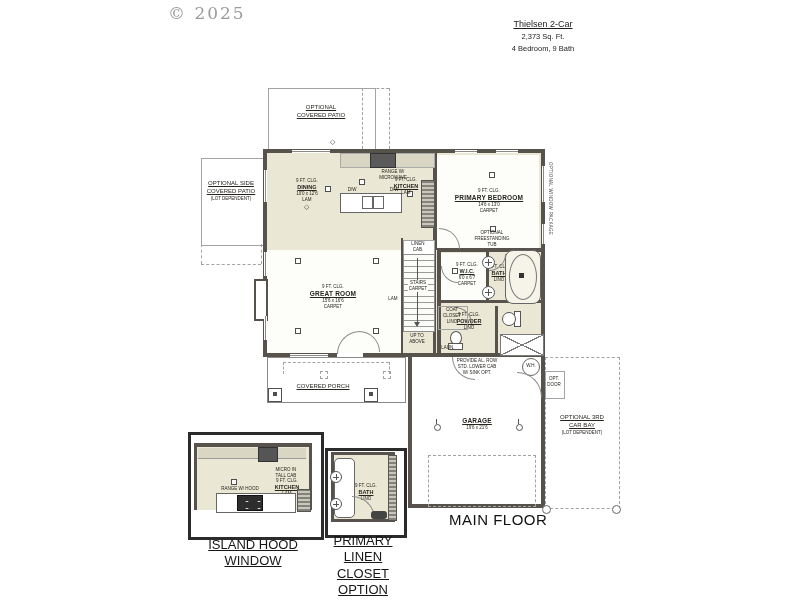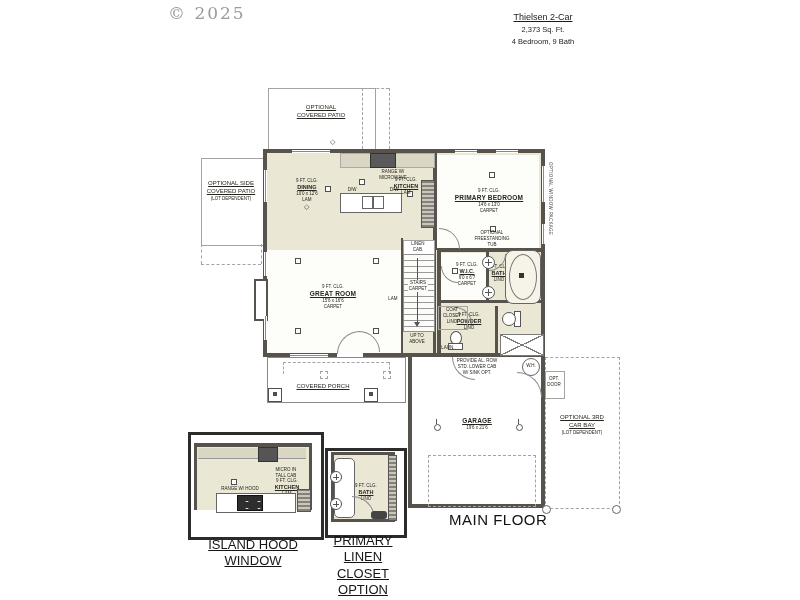--- a/index.html
+++ b/index.html
@@ -43,21 +43,21 @@
   .rname{font-size:6.5px;font-weight:700;text-decoration:underline;letter-spacing:.2px;}
   .rname-sm{font-size:5.5px;font-weight:700;text-decoration:underline;}
   .u{text-decoration:underline;}
   .toiletBowl{position:absolute;border:1px solid #555;border-radius:50%;background:#fff;}
   .toiletTank{position:absolute;border:1px solid #555;background:#fff;}
   .caption{position:absolute;text-align:center;font-size:13px;color:#161616;line-height:1.25;}
   .caption div{text-decoration:underline;}
   #banner{position:absolute;left:600px;top:0;width:200px;height:27px;background:#f8f4c3;
     font-weight:700;font-size:16.5px;color:#141414;text-align:center;line-height:27px;letter-spacing:.3px;}
   #copyright{position:absolute;left:168px;top:3px;font-family:"DejaVu Serif",serif;font-size:17px;color:#9b9b9b;letter-spacing:2px;}
-  #titleblock{position:absolute;left:468px;top:12px;width:150px;text-align:center;color:#1c1c1c;}
+  #titleblock{position:absolute;left:468px;top:19px;width:150px;text-align:center;color:#1c1c1c;}
   #titleblock .tb-title{font-size:9px;text-decoration:underline;}
   #titleblock .tb-sub{font-size:7.5px;margin-top:3px;}
   #mainfloor{position:absolute;left:407px;top:511px;font-size:15px;color:#111;letter-spacing:.5px;margin-left:42px;}
   .vtext{position:absolute;writing-mode:vertical-rl;font-size:4.5px;color:#444;letter-spacing:.3px;}
   .glight-c{position:absolute;width:5px;height:5px;border:1px solid #555;border-radius:50%;background:#fff;}
   .glight-s{position:absolute;width:1px;height:5px;background:#555;}
   .arrowline{position:absolute;width:1px;background:#555;}
   .arrowhead{position:absolute;width:0;height:0;border-left:3px solid transparent;border-right:3px solid transparent;border-top:5px solid #555;}
   .diamond{position:absolute;font-size:7px;color:#555;line-height:1;}
 </style>

